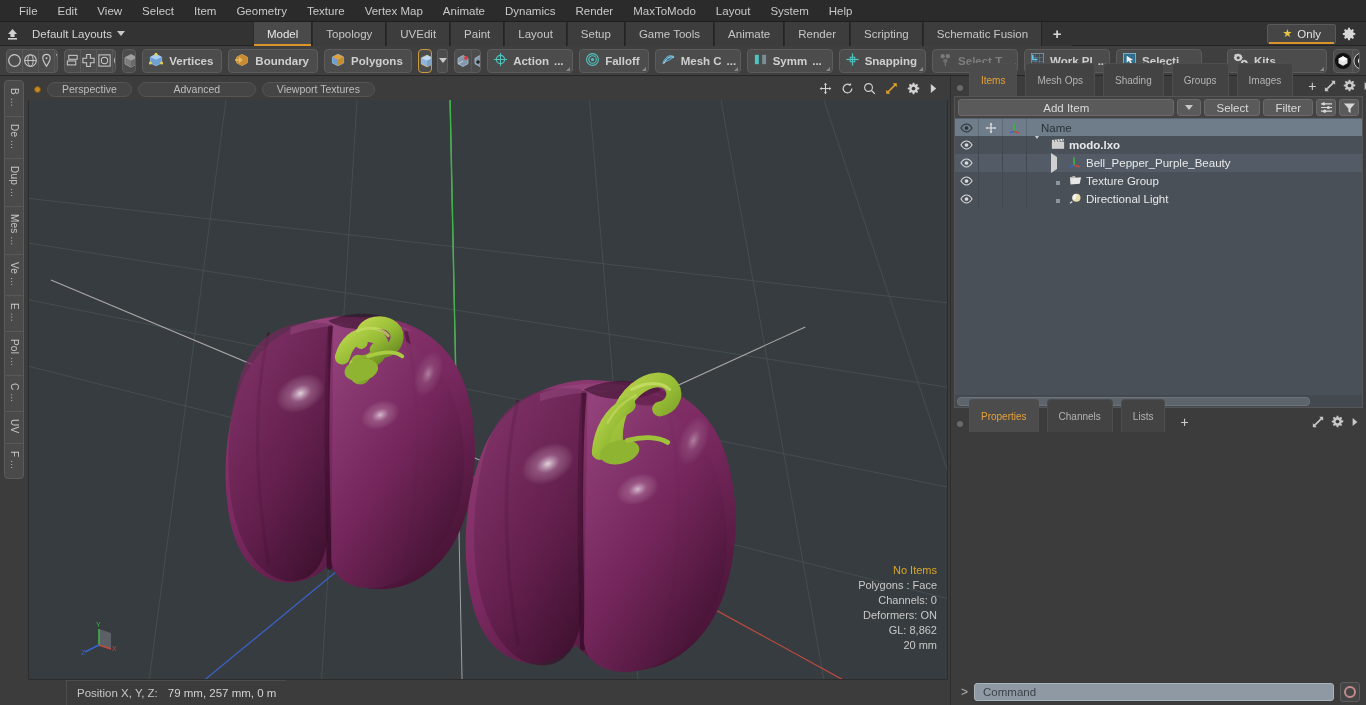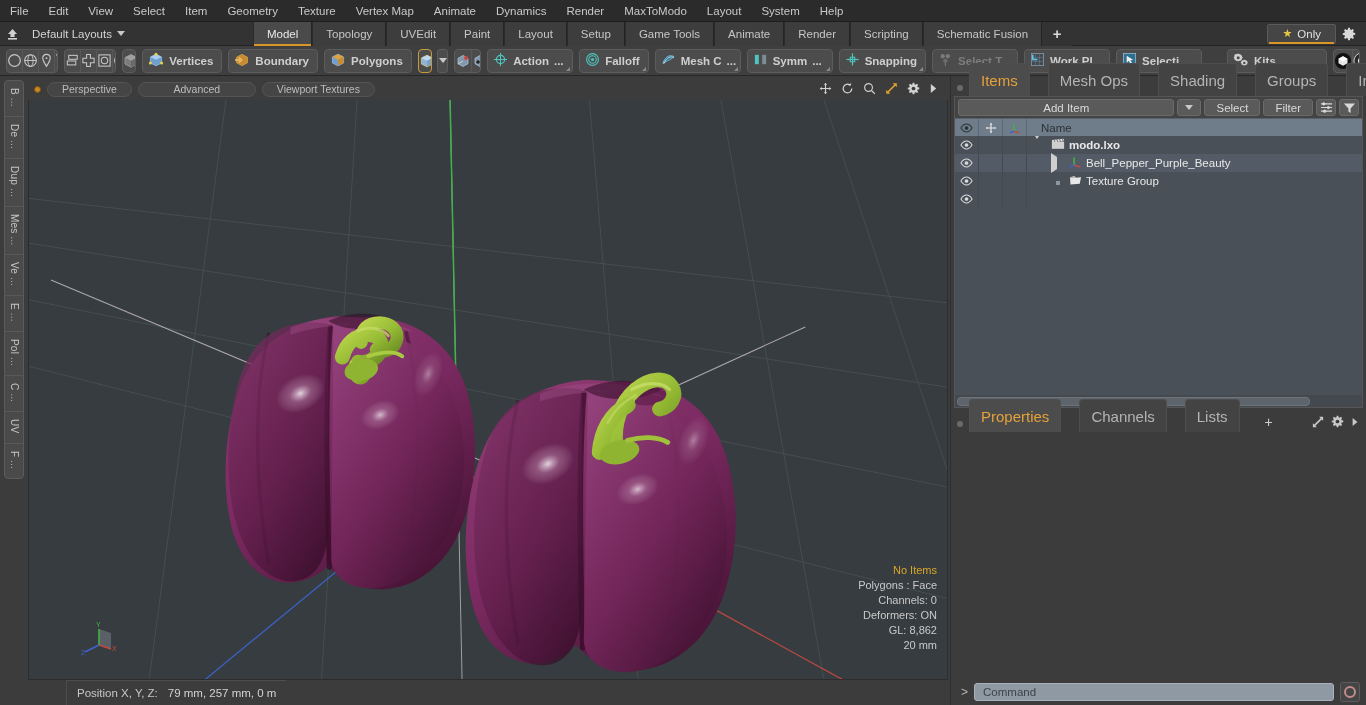--- a/index.html
+++ b/index.html
@@ -6,21 +6,21 @@
   html,body{
     width:1366px; height:705px; overflow:hidden;
     background:#3a3a3a;
     font-family:"Liberation Sans", sans-serif;
     font-size:11px; color:#c8c8c8;
     -webkit-font-smoothing:antialiased;
   }
   #app{position:relative;width:1366px;height:705px;display:flex;flex-direction:column;background:#3c3c3c;}
 
   
-  .menubar{height:22px;background:#2b2b2b;display:flex;align-items:center;padding-left:0;flex:0 0 22px;border-bottom:1px solid #1e1e1e;}
+  .menubar{height:22px;background:#2b2b2b;display:flex;align-items:center;padding-left:9px;flex:0 0 22px;border-bottom:1px solid #1e1e1e;}
   .menubar .mi{padding:0 10px;line-height:22px;font-size:11.5px;color:#c9c9c9;cursor:default;white-space:nowrap;}
 
   
   .layoutbar{height:24px;background:#333;display:flex;align-items:center;flex:0 0 24px;border-bottom:1px solid #232323;position:relative;}
   .lb-home{width:24px;height:22px;display:flex;align-items:center;justify-content:center;color:#cfcfcf;}
   .lb-title{padding:0 8px;font-size:11.5px;color:#d4d4d4;white-space:nowrap;display:flex;align-items:center;gap:5px;}
   .lb-tabs{display:flex;align-items:stretch;height:24px;margin-left:120px;}
   .lb-tab{position:relative;padding:0 13px;display:flex;align-items:center;font-size:11.5px;color:#c6c6c6;background:#3d3d3d;border-left:1px solid #2b2b2b;border-right:1px solid #242424;cursor:default;white-space:nowrap;}
   .lb-tab.active{background:#4a4a4a;color:#e8e8e8;}
   .lb-tab.active::after{content:"";position:absolute;left:0;right:0;bottom:0;height:2px;background:#d9952a;}
@@ -70,21 +70,21 @@
   
   .statusbar{height:25px;background:#3c3c3c;display:flex;align-items:center;flex:0 0 25px;}
   .sb-inner{margin-left:38px;height:25px;display:flex;align-items:center;padding:0 10px;background:#3c3c3c;border-left:1px solid #4d4d4d;border-top:1px solid #4d4d4d;color:#c6c6c6;font-size:11.5px;white-space:nowrap;}
   .sb-lab{color:#c6c6c6;}
   .sb-val{margin-left:10px;color:#d2d2d2;}
 
   
   .rpanel{width:416px;flex:0 0 416px;display:flex;flex-direction:column;background:#3c3c3c;border-left:1px solid #2e2e2e;}
   .ptabbar{height:20px;display:flex;align-items:flex-end;background:#3c3c3c;flex:0 0 20px;padding-left:4px;position:relative;}
   .pt-dot{width:6px;height:6px;border-radius:50%;background:#6a6a6a;margin:0 6px 5px 2px;flex:0 0 6px;}
-  .ptab{height:18px;padding:16px 11px;display:flex;align-items:center;font-size:15px;color:#b4b4b4;background:#434343;border-radius:4px 4px 0 0;border:1px solid #4e4e4e;border-bottom:none;margin-right:18px;white-space:nowrap;}
+  .ptab{height:18px;padding:16px 11px;display:flex;align-items:center;font-size:10px;color:#b4b4b4;background:#434343;border-radius:4px 4px 0 0;border:1px solid #4e4e4e;border-bottom:none;margin-right:8px;white-space:nowrap;}
   .ptab.active{background:#4c4c4c;color:#e5a13a;}
   .pt-plus{padding:0 7px;color:#d0d0d0;font-size:14px;line-height:14px;align-self:center;}
   .pt-icons{margin-left:auto;display:flex;align-items:center;gap:7px;padding:0 7px 2px 0;}
 
   .paneltop{background:#444;border:1px solid #555;margin:0 3px;display:flex;flex-direction:column;flex:0 0 auto;}
   .additem-row{height:21px;display:flex;align-items:center;padding:2px 3px;gap:3px;background:#434343;}
   .additem{flex:1 1 auto;height:17px;background:#5a5a5a;border:1px solid #6a6a6a;border-radius:3px;display:flex;align-items:center;justify-content:center;color:#dadada;font-size:11.5px;position:relative;}
   .additem-arrow{width:24px;height:17px;background:#5a5a5a;border:1px solid #6a6a6a;border-radius:3px;display:flex;align-items:center;justify-content:center;}
   .pbtn{height:17px;padding:0 11px;background:#5a5a5a;border:1px solid #6a6a6a;border-radius:3px;display:flex;align-items:center;color:#dadada;font-size:11.5px;}
   .picon{width:20px;height:17px;background:#5a5a5a;border:1px solid #6a6a6a;border-radius:3px;display:flex;align-items:center;justify-content:center;}
@@ -805,20 +805,32 @@
 
           <div class="lrow">
             <div class="lr-cell">
               <svg width="13" height="10" viewBox="0 0 14 10">
                   <path d="M7 .8C3.6.8 1 5 1 5s2.6 4.2 6 4.2S13 5 13 5 10.4.8 7 .8z" fill="none" stroke="#dadada" stroke-width="1.1"></path>
                   <circle cx="7" cy="5" r="2" fill="#dadada"></circle>
                 </svg>
             </div>
             <div class="lr-cell"></div>
             <div class="lr-cell"></div>
+            <div class="lr-name">
+              <span style="display:inline-block;width:14px;"></span>
+              <span style="display:inline-block;width:14px;text-align:center;"><i class="dotmark" style="display:inline-block;"></i></span>
+              <span>
+                <svg width="13" height="12" viewBox="0 0 14 13">
+                    <circle cx="8" cy="6.2" r="4.4" fill="#e8e0a8"></circle>
+                    <path d="M8 1.8 a4.4 4.4 0 00-3.1 7.5 L8 6.2z" fill="#f2f2f2"></path>
+                    <path d="M3.6 10.2 L1 12.2" stroke="#d8d8d8" stroke-width="1.4"></path>
+                  </svg>
+              </span>
+              <span>Directional Light</span>
+            </div>
           </div>
         </div>
 
         <div class="hscroll">
           <div class="hscroll-thumb">
               <i class="hs-grip"></i>
             </div>
         </div>
       </div>
 

